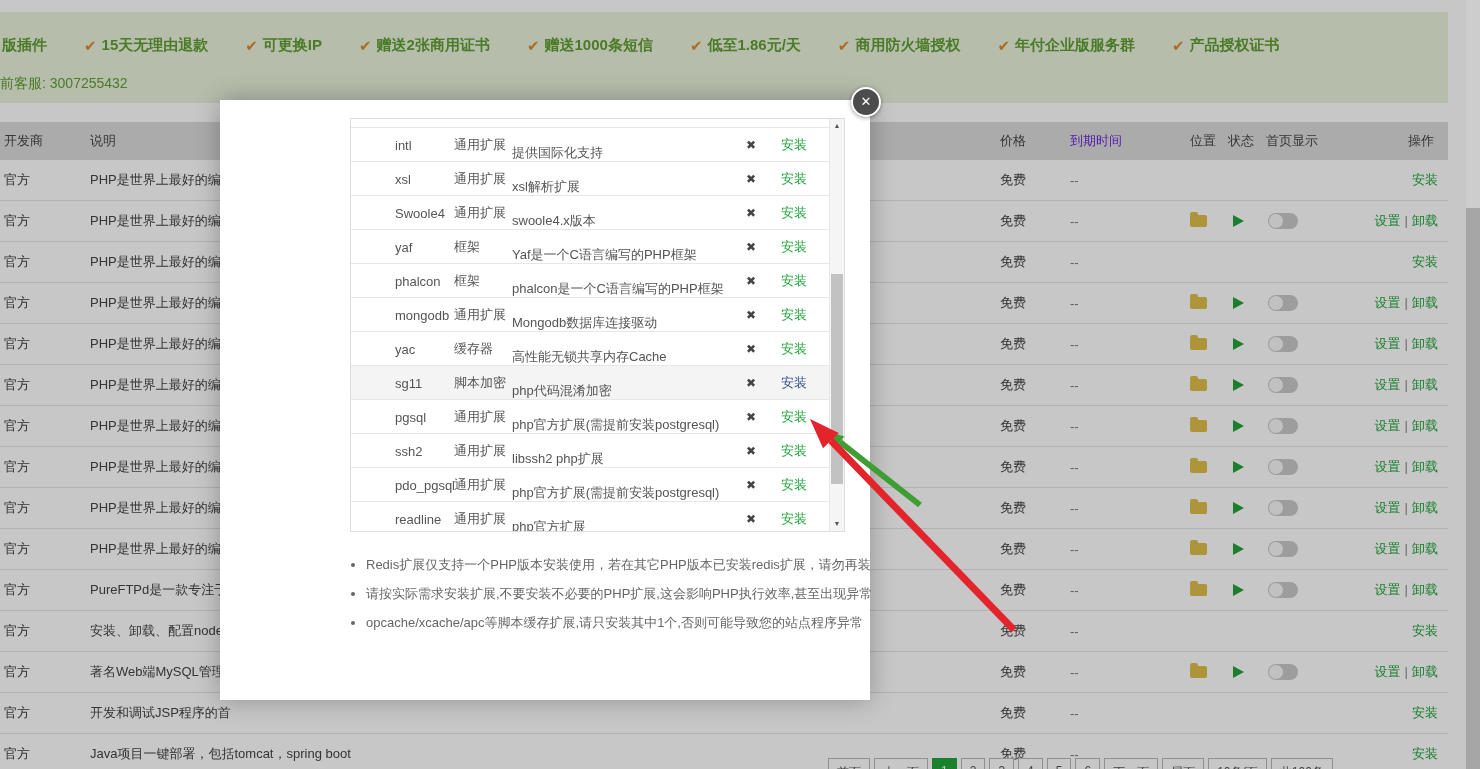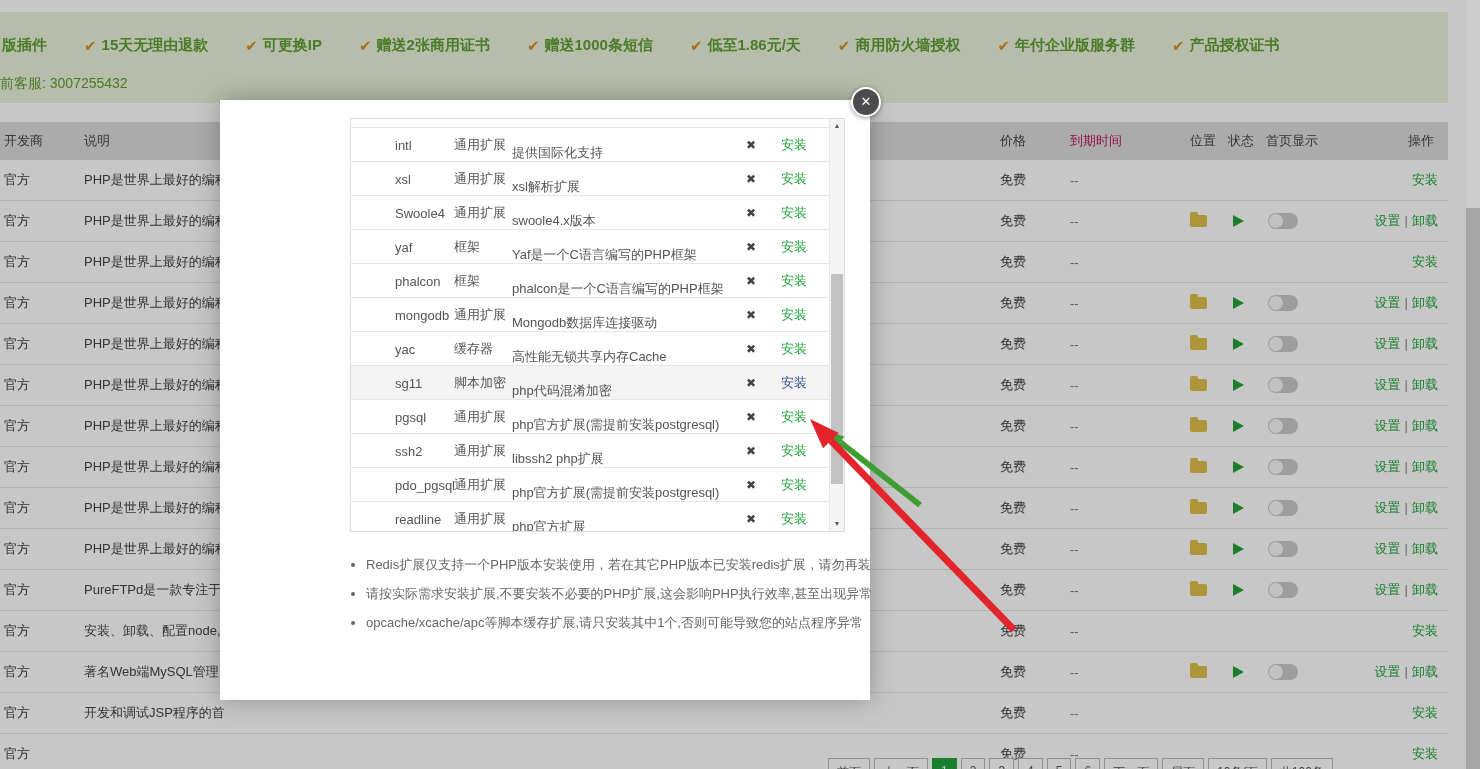--- a/index.html
+++ b/index.html
@@ -12,21 +12,21 @@
     font-size:15px;font-weight:bold;color:#5f9e32;}
   .feature{display:flex;align-items:center;}
   .feature .check{color:#dd8a2b;margin-right:5px;font-size:15px;}
   .banner-service{position:absolute;left:0;top:63px;font-size:14px;color:#5f9e32;}
 
   
   .bg-table{position:absolute;left:0;top:122px;width:1448px;}
   .bgt-header{position:relative;height:38px;background:#dcdcdc;font-size:13px;color:#444;}
   .bgt-row{position:relative;height:40px;background:#fff;border-bottom:1px solid #e4e4e4;font-size:13px;color:#444;}
   .cell{position:absolute;top:50%;transform:translateY(-50%);white-space:nowrap;}
-  .c-dev{left:4px;}  .c-desc{left:84px;}
+  .c-dev{left:4px;}  .c-desc{left:90px;}
   .c-price{left:1000px;} .c-exp{left:1070px;color:#777;}
   .c-loc{left:1190px;} .c-status{left:1233px;} .c-tog{left:1268px;}
   .c-action{right:10px;text-align:right;}
   .hdr-action{right:14px;}
   .link-green{color:#20a53a;cursor:pointer;}
   .act-divider{color:#888;margin:0 4px;}
 
   .folder-icon{width:17px;height:12px;background:#dfbf4a;border-radius:1px 2px 2px 2px;position:relative;}
   .folder-icon::before{content:"";position:absolute;top:-3px;left:0;width:8px;height:3px;background:#dfbf4a;border-radius:2px 2px 0 0;}
   .play-icon{width:0;height:0;border-left:11px solid #25a239;border-top:6px solid transparent;border-bottom:6px solid transparent;}
@@ -125,21 +125,21 @@
         </span>
       </div>
     <div class="banner-service">前客服: 3007255432</div>
   </div>
 
   <div class="bg-table">
     <div class="bgt-header">
       <span class="cell c-dev">开发商</span>
       <span class="cell c-desc">说明</span>
       <span class="cell c-price">价格</span>
-      <span class="cell c-exp" style="color:#be185d;text-align:center;">到期时间</span>
+      <span class="cell c-exp" style="color:#6d28d9;text-align:center;">到期时间</span>
       <span class="cell" style="left:1190px;">位置</span>
       <span class="cell" style="left:1228px;">状态</span>
       <span class="cell" style="left:1266px;">首页显示</span>
       <span class="cell c-action hdr-action">操作</span>
     </div>
     <div id="bg-rows">
         <div class="bgt-row">
           <span class="cell c-dev">官方</span>
           <span class="cell c-desc">PHP是世界上最好的编程</span>
           <span class="cell c-price">免费</span>
@@ -322,20 +322,21 @@
         </div>
         <div class="bgt-row">
           <span class="cell c-dev">官方</span>
           <span class="cell c-desc">开发和调试JSP程序的首</span>
           <span class="cell c-price">免费</span>
           <span class="cell c-exp">--</span>
           <span class="cell c-action"><span class="link-green">安装</span></span>
         </div>
         <div class="bgt-row">
           <span class="cell c-dev">官方</span>
+          <span class="cell c-desc">Java项目一键部署，包括tomcat，spring boot</span>
           <span class="cell c-price">免费</span>
           <span class="cell c-exp">--</span>
           <span class="cell c-action"><span class="link-green">安装</span></span>
         </div>
       </div>
   </div>
 
   <div class="pagination">
       <span class="pg">首页</span>
       <span class="pg">上一页</span>

